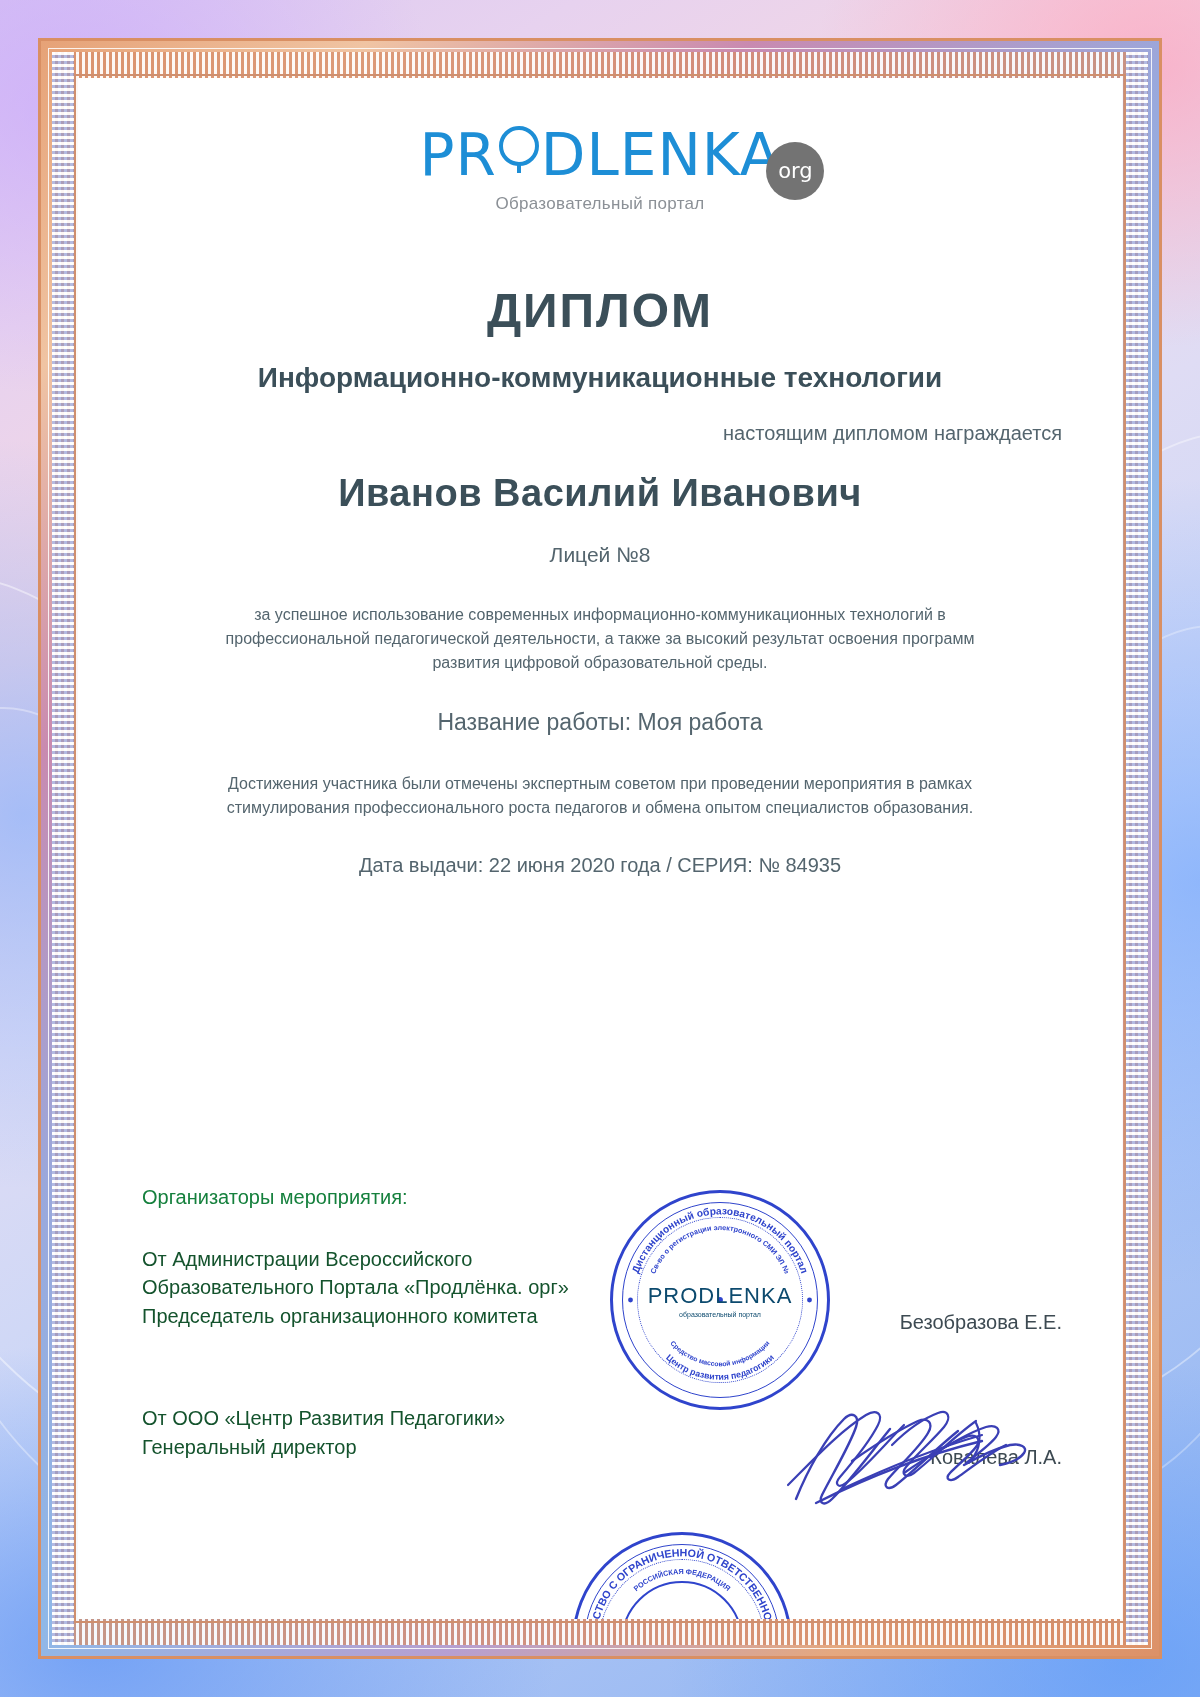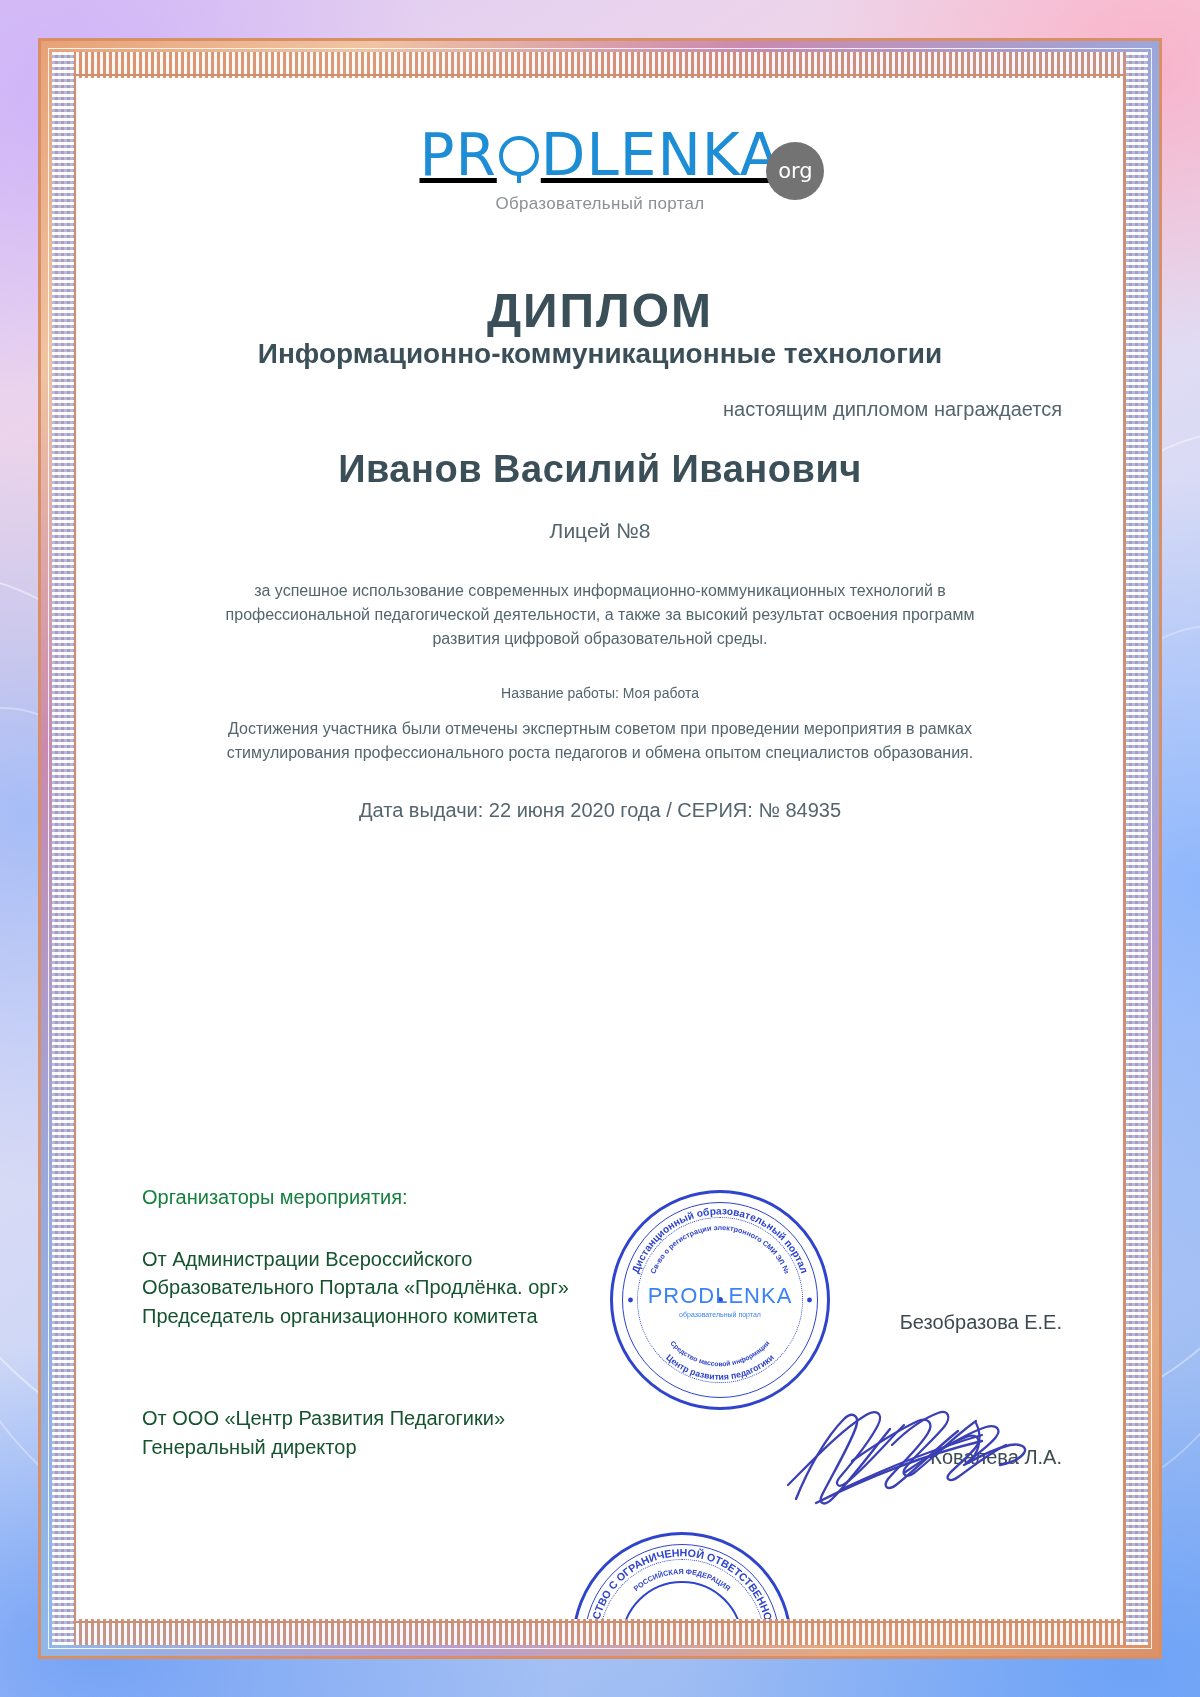--- a/index.html
+++ b/index.html
@@ -103,22 +103,21 @@
   .logo-wrap {
     position: absolute;
     top: 48px; left: 0; right: 0;
     display: flex;
     flex-direction: column;
     align-items: center;
   }
   .logo-row {
     position: relative;
     display: flex;
-    align-items: center;
-    text-decoration: underline;
+    align-items: flex-start;
   }
   .logo-text {
     font-family: "DejaVu Sans", sans-serif;
     font-size: 58px;
     font-weight: 400;
     letter-spacing: 1px;
     color: #1d8ed6;
     line-height: 1;
   }
   .logo-o-ring {
@@ -162,20 +161,21 @@
     position: absolute;
     top: 205px; left: 60px; right: 60px;
     text-align: center;
     color: #44555e;
   }
   .doc-title {
     font-size: 48px;
     font-weight: bold;
     letter-spacing: 2px;
     color: #3b4f59;
+    margin-bottom: 24px;
   }
   .doc-subject {
     font-size: 28px;
     font-weight: bold;
     color: #3b4f59;
     margin-bottom: 28px;
   }
   .awarded-label {
     font-size: 20px;
     color: #54656e;
@@ -195,23 +195,23 @@
     margin-bottom: 36px;
   }
   .body-par {
     font-size: 16px;
     line-height: 1.5;
     color: #54656e;
     max-width: 800px;
     margin: 0 auto 34px auto;
   }
   .work-title {
-    font-size: 14px;
+    font-size: 23px;
     color: #54656e;
-    margin-bottom: 16px;
+    margin-bottom: 36px;
   }
   .issue-line {
     font-size: 20px;
     color: #54656e;
   }
 
   
   .footer {
     position: absolute;
     left: 64px; right: 52px; bottom: 84px;
@@ -267,21 +267,21 @@
   .stamp-2 { left: 430px; top: 128px; }
   .stamp-core {
     position: absolute;
     left: 0; top: 0; width: 100%; height: 100%;
     display: flex;
     flex-direction: column;
     align-items: center;
     justify-content: center;
     text-align: center;
   }
-  .stamp-core-1 { color: #3b82f6; font-size: 22px; letter-spacing: 1px; }
+  .stamp-core-1 { color: #0c4a6e; font-size: 22px; letter-spacing: 1px; }
   .stamp-core-1 small { font-size: 7px; letter-spacing: 0; display: block; margin-top: 2px; }
   .stamp-core-2 {
     color: #2f44cc;
     font-size: 34px;
     font-weight: bold;
     font-style: italic;
     letter-spacing: 1px;
   }
   .stamp-core-2 .inner-ring {
     position: absolute;

